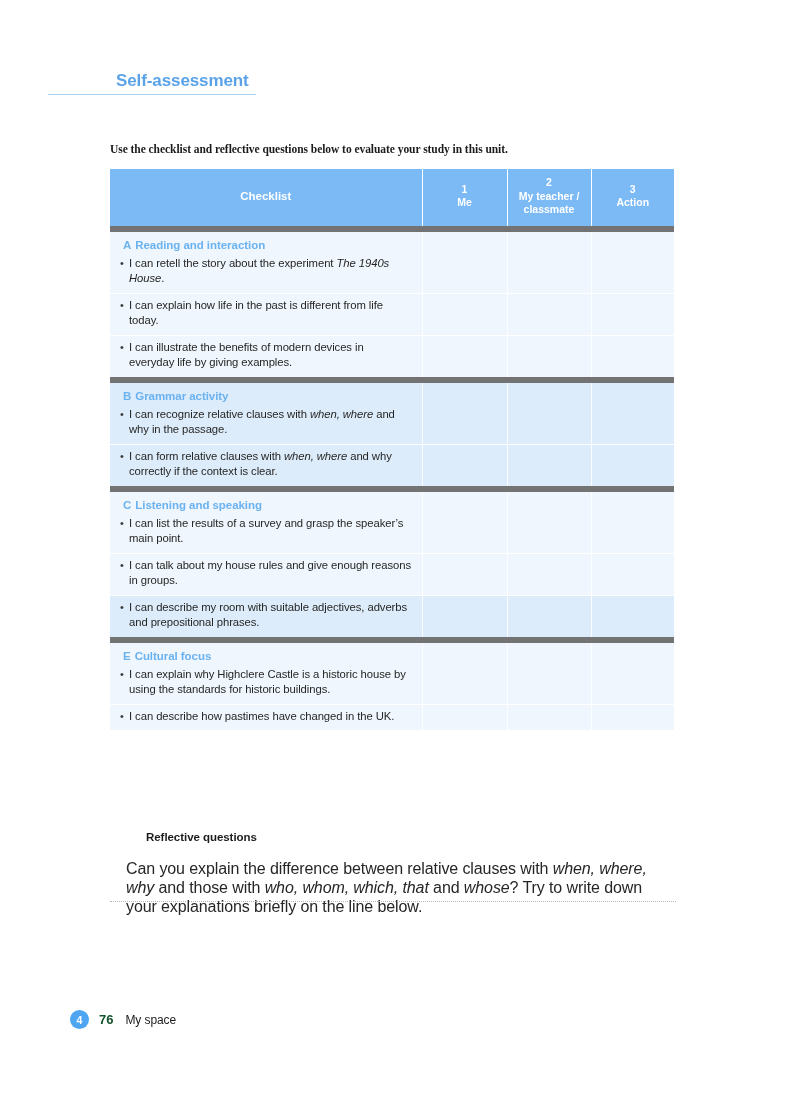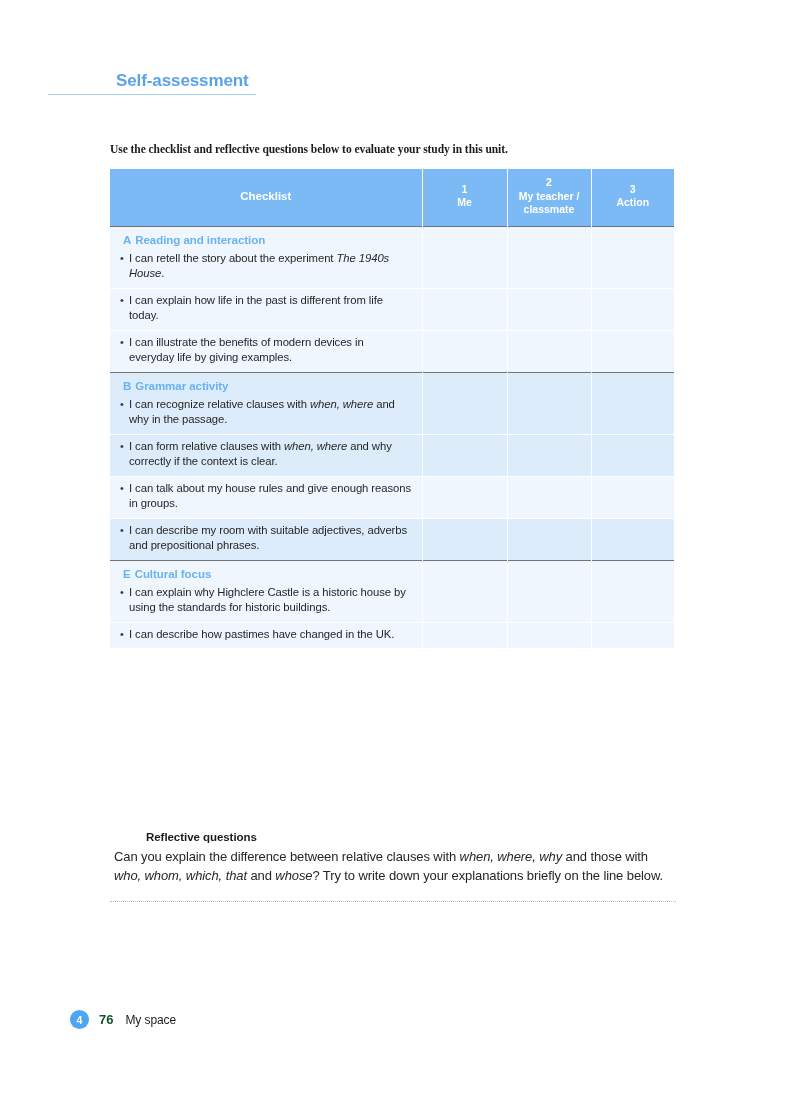--- a/index.html
+++ b/index.html
@@ -88,21 +88,21 @@
   .checklist tbody td {
     padding: 0;
     vertical-align: top;
     border-right: 1px solid rgba(255,255,255,0.85);
   }
   .checklist tbody td:last-child { border-right: none; }
   .checklist tbody tr.sep td {
     border-top: 1px solid rgba(255,255,255,0.95);
   }
   .checklist tbody tr.sec-start td {
-    border-top: 1px solid #737373;
+    border-top: 6px solid #737373;
   }
 
   .cell-main { padding: 0 10px 0 10px; }
 
   .section-head {
     color: #6ab2f0;
     font-size: 11.5px;
     font-weight: bold;
     padding: 7px 0 1px 3px;
     letter-spacing: -0.05px;
@@ -138,22 +138,22 @@
   }
   .reflective h3 {
     margin: 0 0 3px 0;
     font-size: 11.5px;
     font-weight: bold;
     color: #1b1b1b;
     letter-spacing: -0.05px;
     padding-left: 36px;
   }
   .reflective p {
-    margin: 4px;
-    font-size: 13px;
+    margin: 16px;
+    font-size: 16px;
     line-height: 19px;
     color: #262626;
     letter-spacing: -0.1px;
   }
   .reflective p em { font-style: italic; }
 
   .answer-line {
     position: absolute;
     left: 110px;
     top: 901px;
@@ -292,20 +292,34 @@
             <div class="bullet-row">
               <span class="dot">•</span>
               <span class="btxt">I can form relative clauses with <em>when, where</em> and why correctly if the context is clear.</span>
             </div>
           </div>
         </td>
         <td>&nbsp;</td>
         <td>&nbsp;</td>
         <td>&nbsp;</td>
       </tr>
+      <tr class="band-light sec-start">
+        <td>
+          <div class="cell-main">
+            <div class="section-head"><span class="letter">C</span><span>Listening and speaking</span></div>
+            <div class="bullet-row">
+              <span class="dot">•</span>
+              <span class="btxt">I can list the results of a survey and grasp the speaker’s main point.</span>
+            </div>
+          </div>
+        </td>
+        <td>&nbsp;</td>
+        <td>&nbsp;</td>
+        <td>&nbsp;</td>
+      </tr>
       <tr class="band-light sep">
         <td>
           <div class="cell-main">
             <div class="bullet-row">
               <span class="dot">•</span>
               <span class="btxt">I can talk about my house rules and give enough reasons in groups.</span>
             </div>
           </div>
         </td>
         <td>&nbsp;</td>

